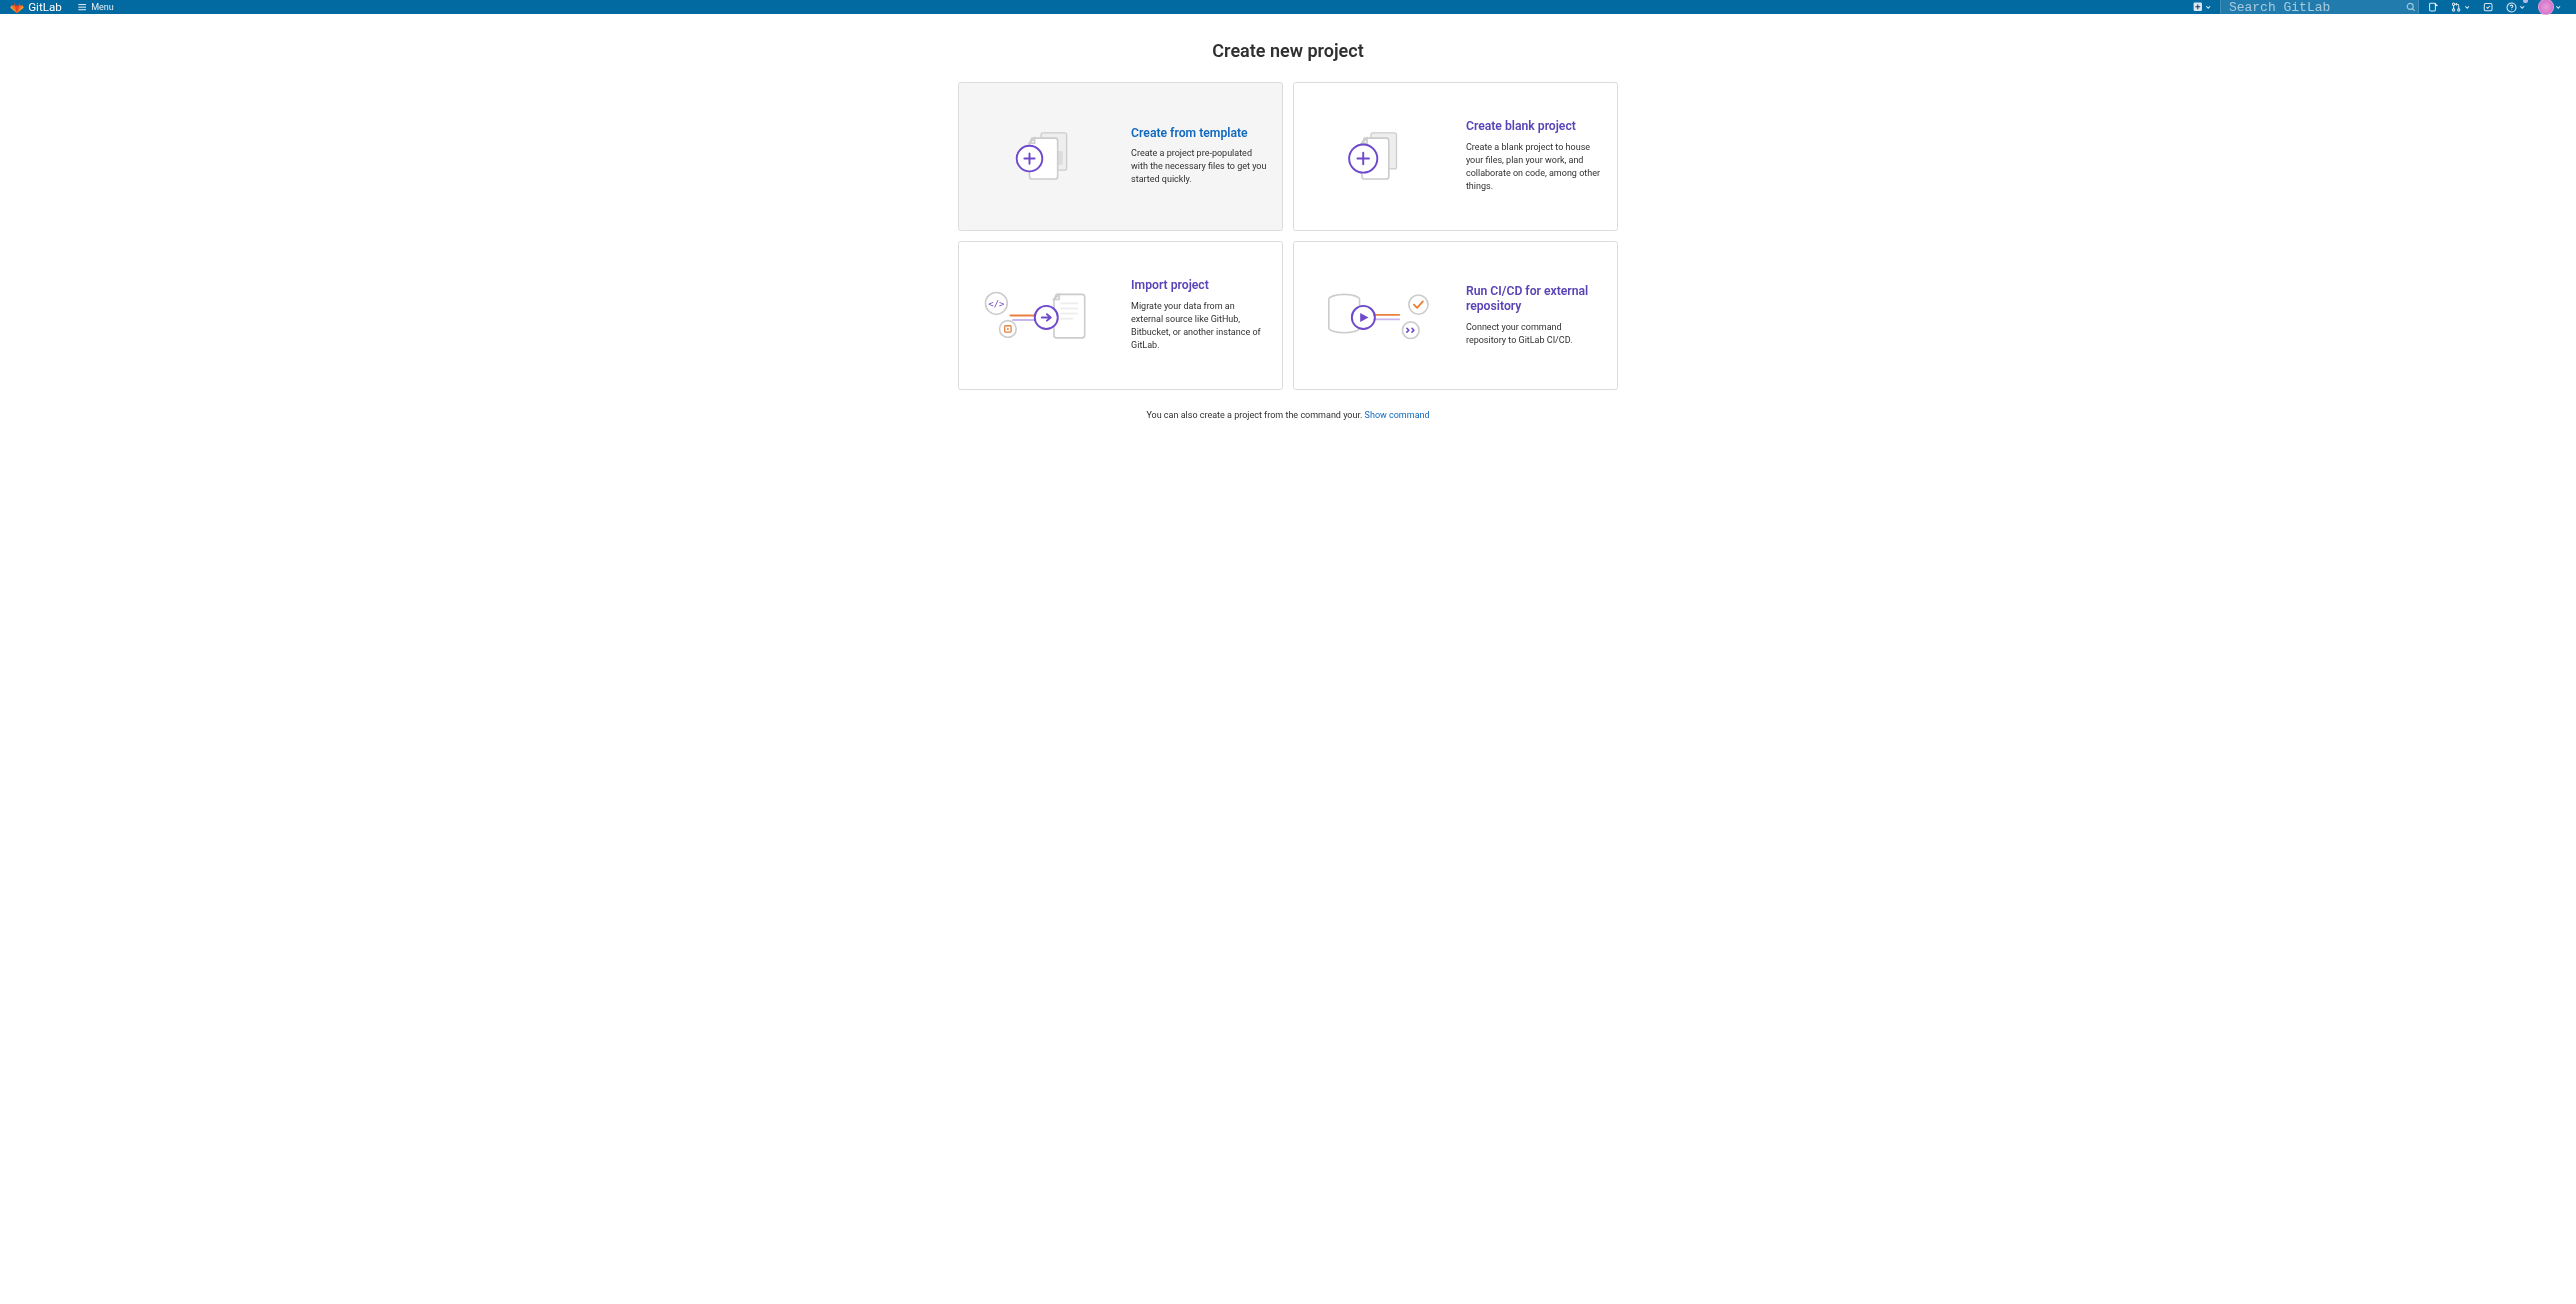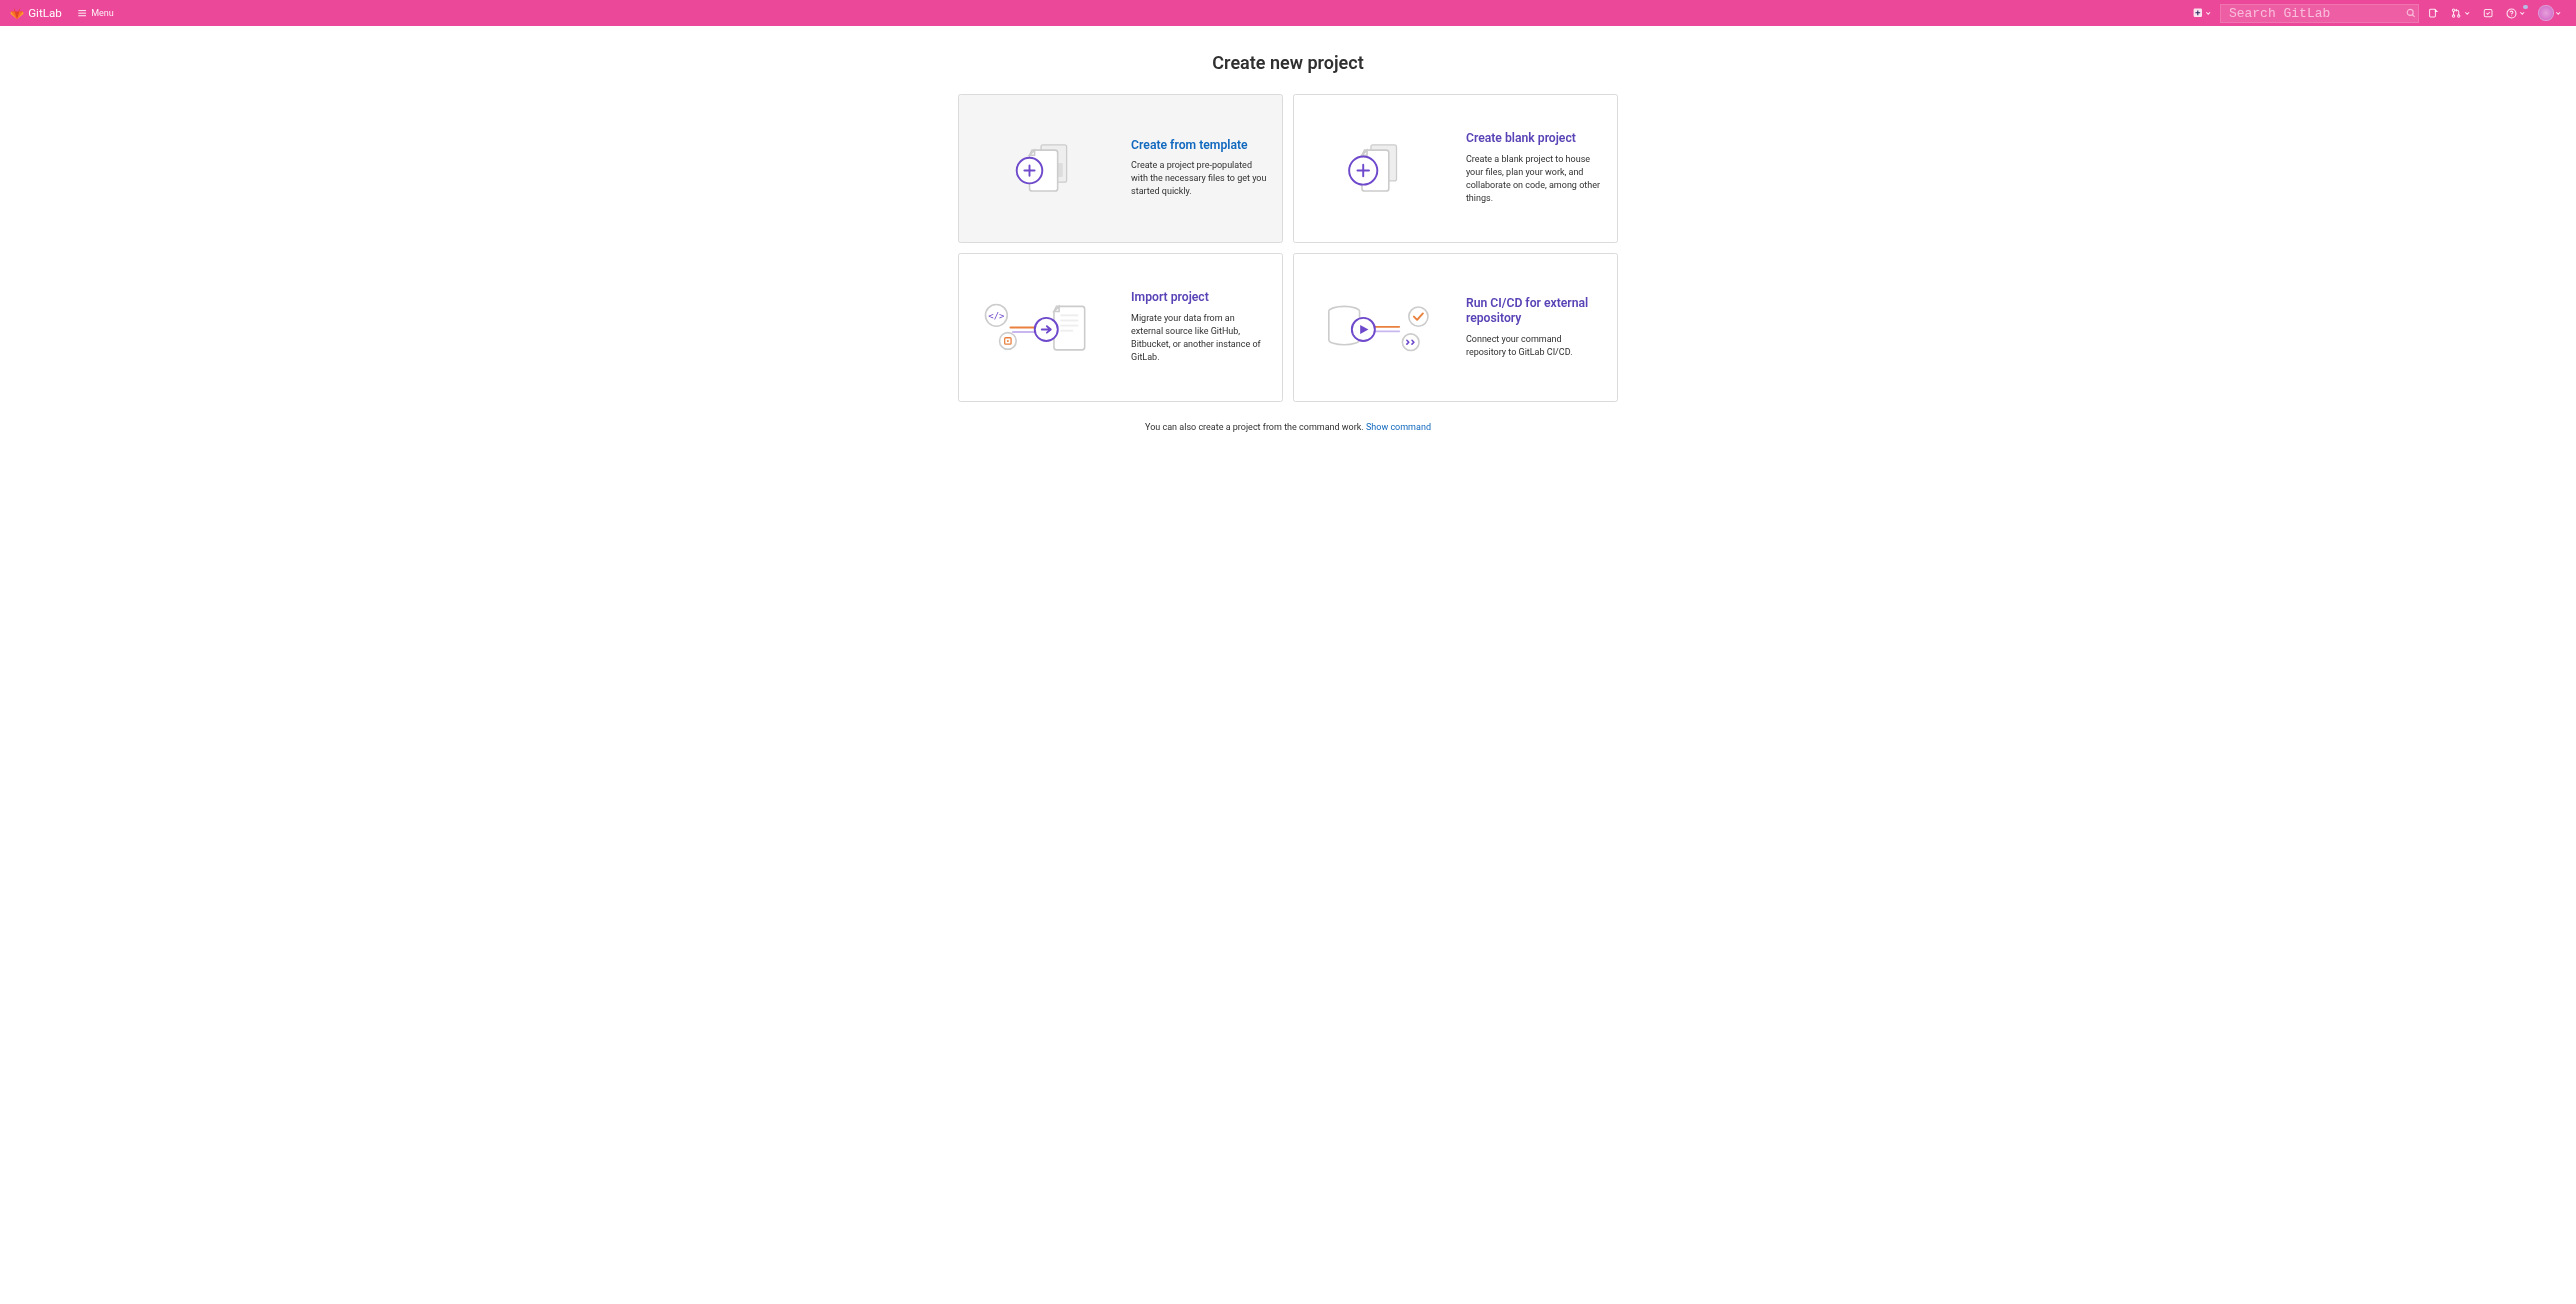--- a/index.html
+++ b/index.html
@@ -4,22 +4,22 @@
 <style>
   * { box-sizing: border-box; margin: 0; padding: 0; }
   body {
     font-family: -apple-system, BlinkMacSystemFont, "Segoe UI", Roboto, "Helvetica Neue", Arial, sans-serif;
     background: #fff;
     color: #303030;
     font-size: 9px;
   }
   
   .topbar {
-    background: #ec4899;
-    height: 26px;
+    background: #0369a1;
+    height: 14px;
     display: flex;
     align-items: center;
     padding: 0 10.3px;
     color: #fff;
     gap: 5.1px;
   }
   .logo-group {
     display: flex;
     align-items: center;
     gap: 3.9px;
@@ -353,16 +353,16 @@
       </div>
       <div class="card-body">
         <div class="card-title">Run CI/CD for external repository</div>
         <div class="card-desc">Connect your command repository to GitLab CI/CD.</div>
       </div>
     </div>
 
   </div>
 
   <p class="footer-line">
-    <span>You can also create a project from the command work. </span><a>Show command</a>
+    <span>You can also create a project from the command your. </span><a>Show command</a>
   </p>
 </div>
 
 
 </body></html>

